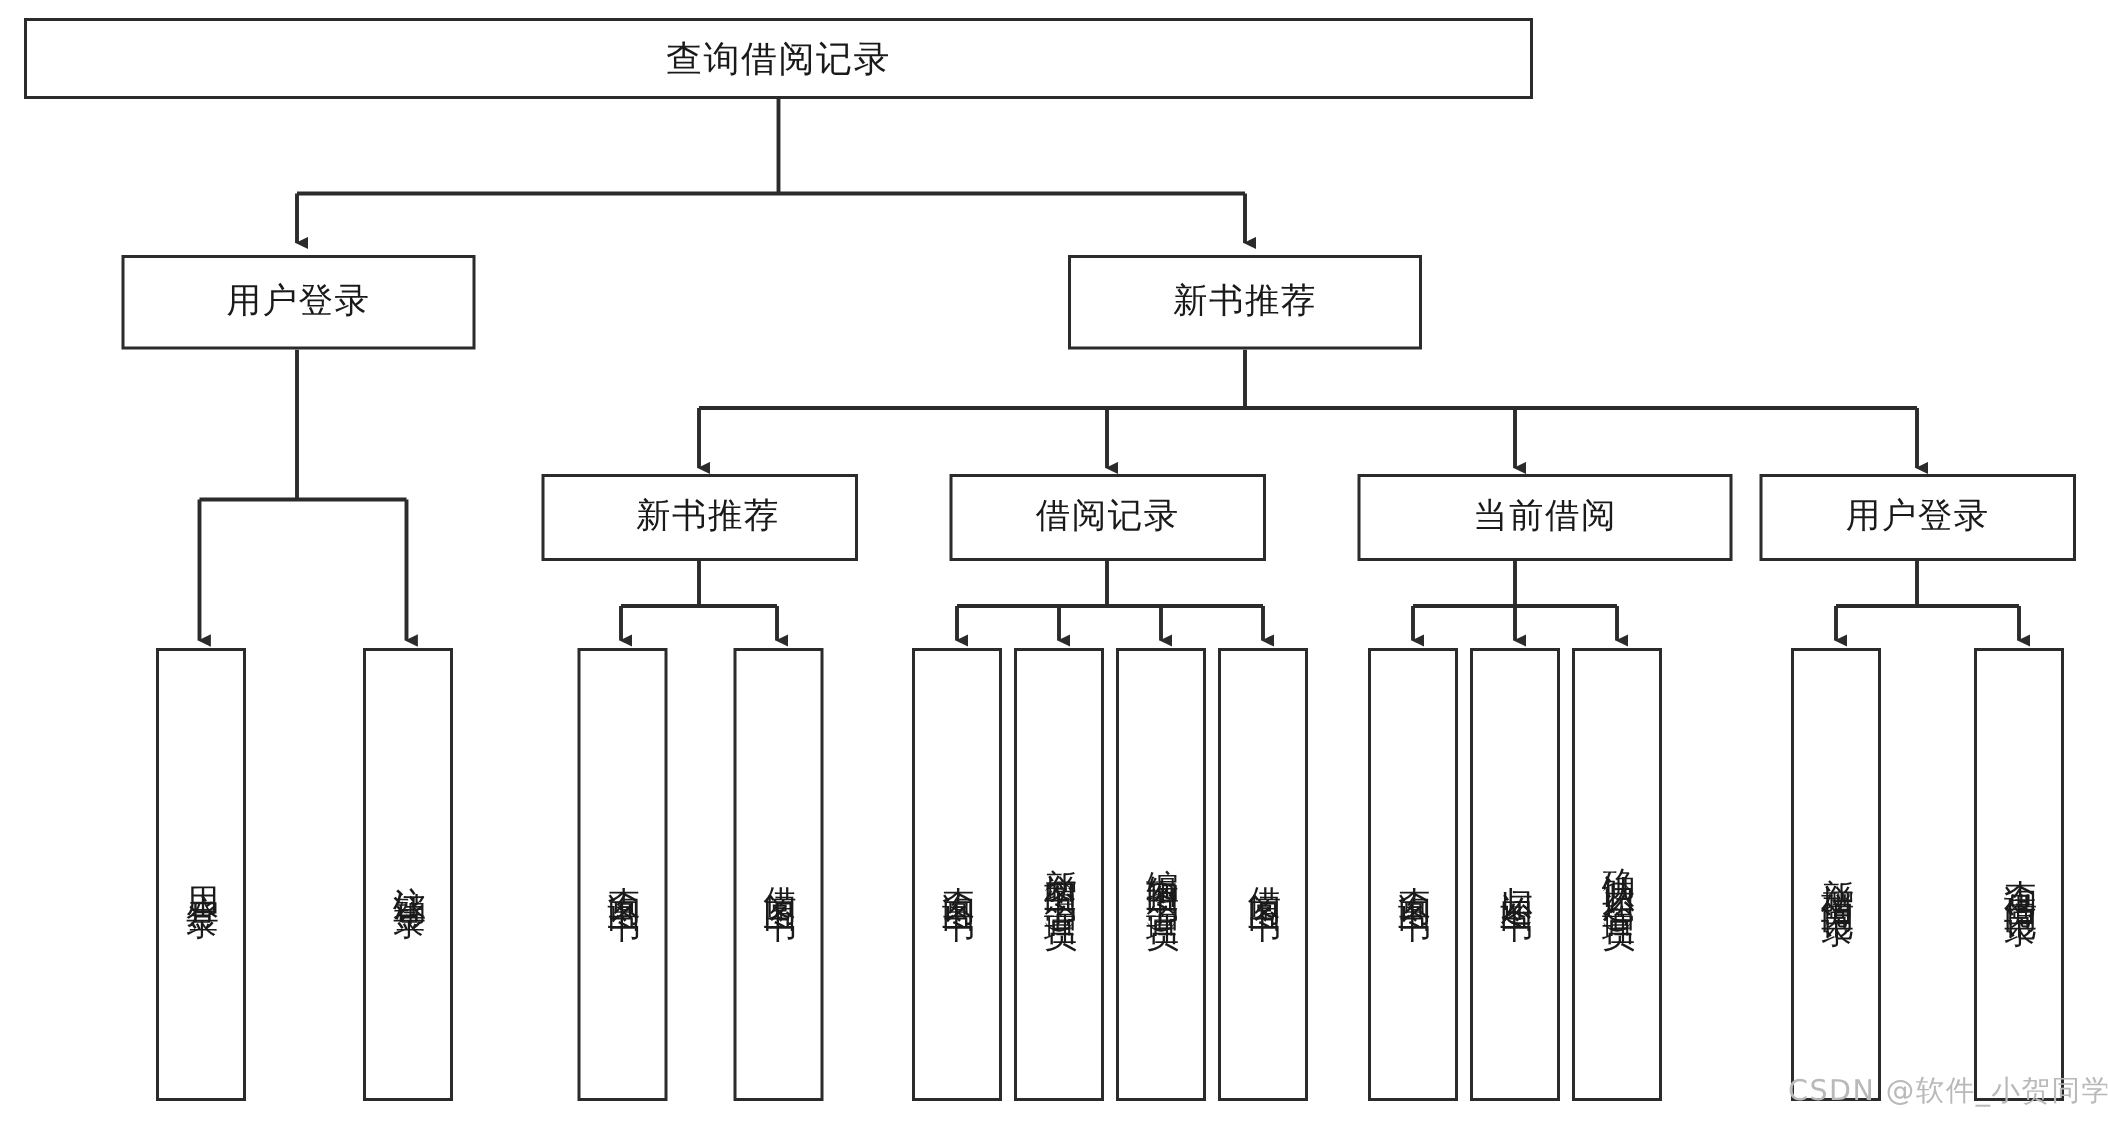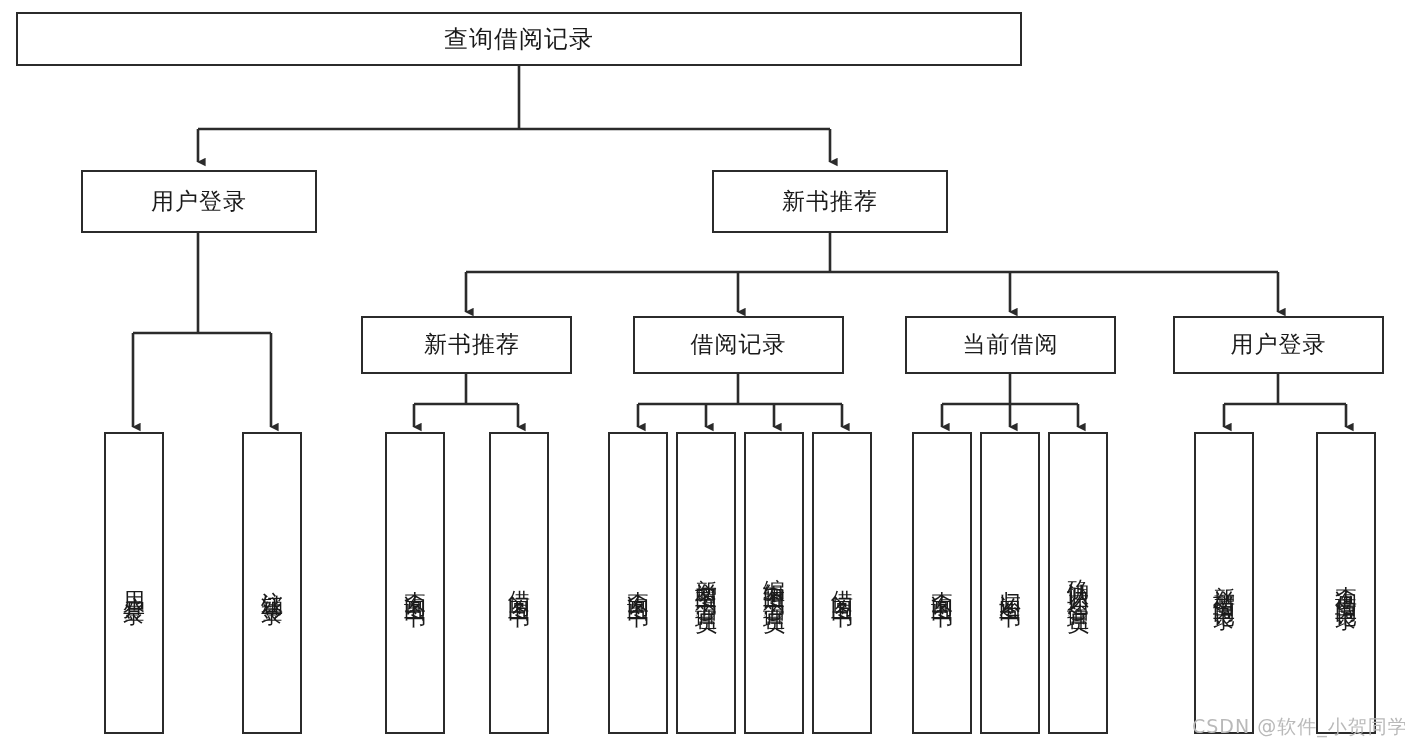--- a/index.html
+++ b/index.html
@@ -118,21 +118,21 @@
   <div class="node horiz root" style="left:16px;top:12px;width:1006px;height:54px;">查询借阅记录</div>
 
   <div class="node horiz" style="left:81px;top:170px;width:236px;height:63px;">用户登录</div>
 
   <div class="node horiz" style="left:712px;top:170px;width:236px;height:63px;">新书推荐</div>
 
   <div class="node horiz" style="left:361px;top:316px;width:211px;height:58px;padding-left:11px;">新书推荐</div>
 
   <div class="node horiz" style="left:633px;top:316px;width:211px;height:58px;">借阅记录</div>
 
-  <div class="node horiz" style="left:905px;top:316px;width:211px;height:58px;">当前借阅</div>
+  <div class="node horiz" style="left:905px;top:316px;width:250px;height:58px;">当前借阅</div>
 
   <div class="node horiz" style="left:1173px;top:316px;width:211px;height:58px;">用户登录</div>
 
   <div class="node vert" style="left:104px;top:432px;width:60px;height:302px;">用户登录</div>
 
   <div class="node vert" style="left:242px;top:432px;width:60px;height:302px;">注销登录</div>
 
   <div class="node vert" style="left:385px;top:432px;width:60px;height:302px;">查询图书</div>
 
   <div class="node vert" style="left:489px;top:432px;width:60px;height:302px;">借阅图书</div>

